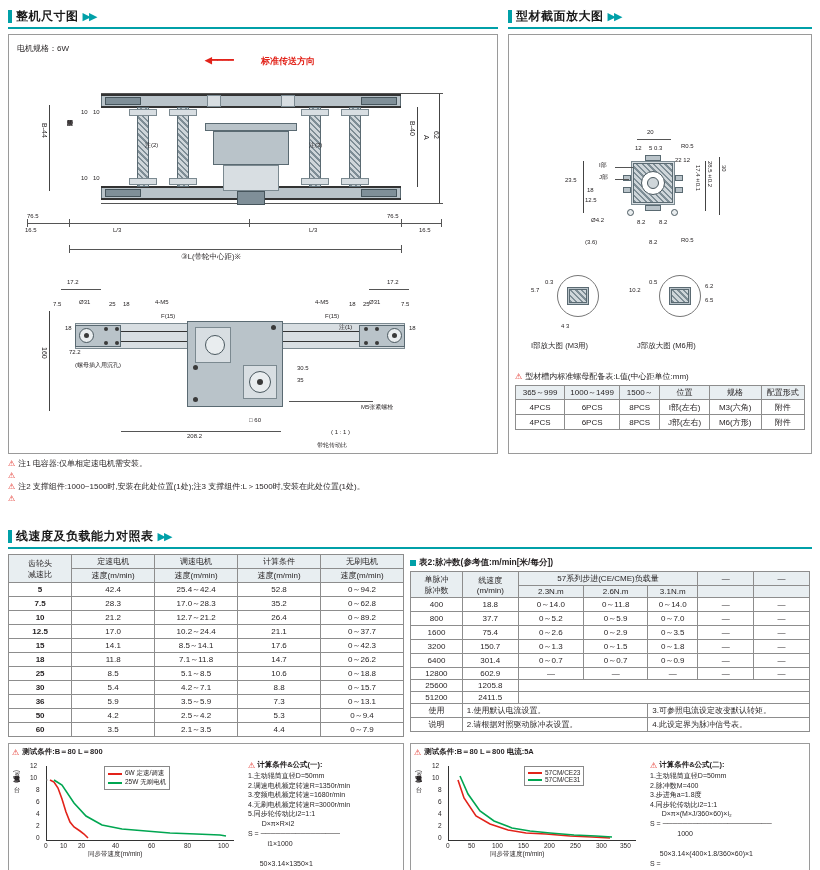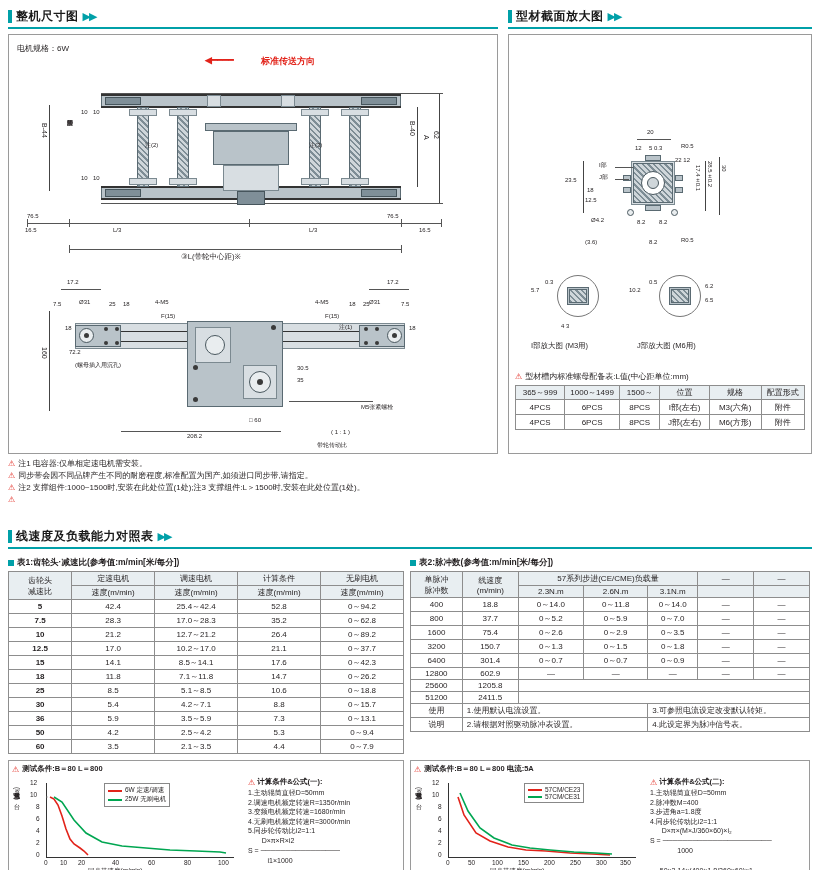--- a/index.html
+++ b/index.html
@@ -266,21 +266,20 @@
       </div>
     </div>
 
     <div class="notes">
       <div class="note">
         <span class="warn">⚠</span>
         <span>注1 电容器:仅单相定速电机需安装。</span>
       </div>
       <div class="note">
         <span class="warn">⚠</span>
-        <span>同步带会因不同品牌产生不同的耐磨程度,标准配置为国产,如须进口同步带,请指定。</span>
       </div>
       <div class="note">
         <span class="warn">⚠</span>
         <span>注2 支撑组件:1000~1500时,安装在此处位置(1处);注3 支撑组件:L＞1500时,安装在此处位置(1处)。</span>
       </div>
       <div class="note">
         <span class="warn">⚠</span>
       </div>
     </div>
   </div>
@@ -403,24 +402,20 @@
   <div class="panel" id="panel-speed">
     <div class="sec-head">
       <span class="sec-bar"></span>
       <span class="sec-title">线速度及负载能力对照表</span>
       <span class="sec-arrows">▶▶</span>
     </div>
 
     <div style="display:flex; gap:6px; margin-top:5px;">
 
       <div style="width:396px;">
-        <div class="tbl-title">
-          <span class="tsq"></span>
-          <span>表1:齿轮头·减速比(参考值:m/min[米/每分])</span>
-        </div>
         <table class="tbl" style="width:100%;">
           <thead>
             <tr>
               <th rowspan="2" class="gray-head" style="width:16%; white-space:pre-line;">齿轮头
 减速比</th>
               <th class="green-head" style="width:21%">定速电机</th>
               <th class="green-head" style="width:21%">调速电机</th>
               <th class="green-head" style="width:21%">计算条件</th>
               <th class="green-head" style="width:21%">无刷电机</th>
             </tr>
@@ -449,21 +444,21 @@
             <tr>
                 <td style="font-weight:bold">10</td>
                 <td>21.2</td>
                 <td>12.7～21.2</td>
                 <td>26.4</td>
                 <td>0～89.2</td>
               </tr>
             <tr>
                 <td style="font-weight:bold">12.5</td>
                 <td>17.0</td>
-                <td>10.2～17.0</td>
+                <td>10.2～24.4</td>
                 <td>21.1</td>
                 <td>0～37.7</td>
               </tr>
             <tr>
                 <td style="font-weight:bold">15</td>
                 <td>14.1</td>
                 <td>8.5～14.1</td>
                 <td>17.6</td>
                 <td>0～42.3</td>
               </tr>

